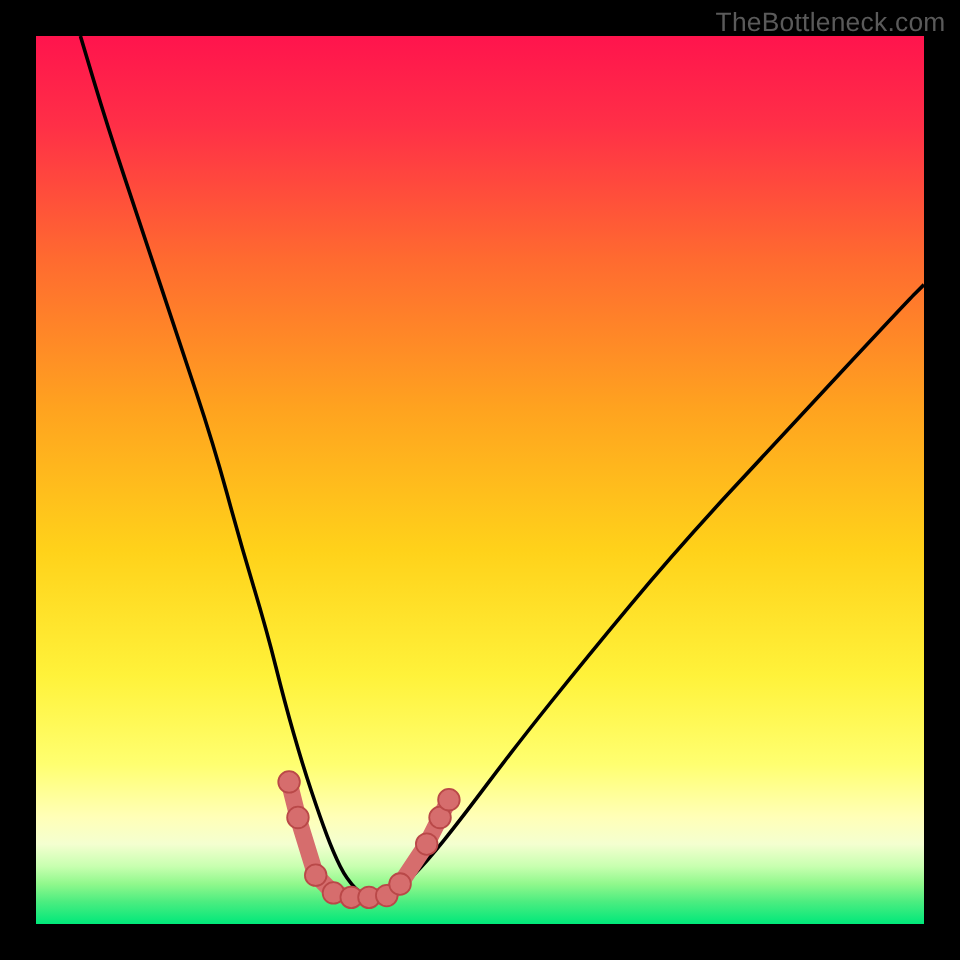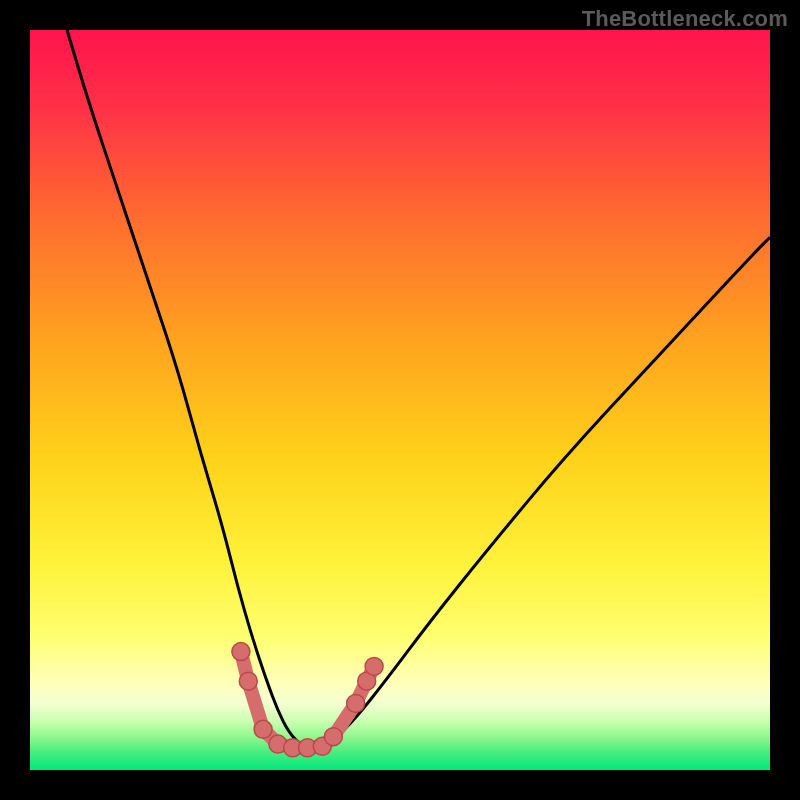--- a/index.html
+++ b/index.html
@@ -40,21 +40,21 @@
     left: 0;
     width: 740px;
     height: 740px;
   }
   .watermark {
     position: absolute;
     top: 6px;
     right: 12px;
     color: #5a5a5a;
     font-size: 22px;
-    font-weight: 700;
+    font-weight: 400;
     letter-spacing: 0.2px;
     z-index: 10;
   }
 </style>
 </head>
 <body>
 
 <div class="plot-area">
   <svg class="gradient" viewBox="0 0 740 740" preserveAspectRatio="none">
     <defs>

